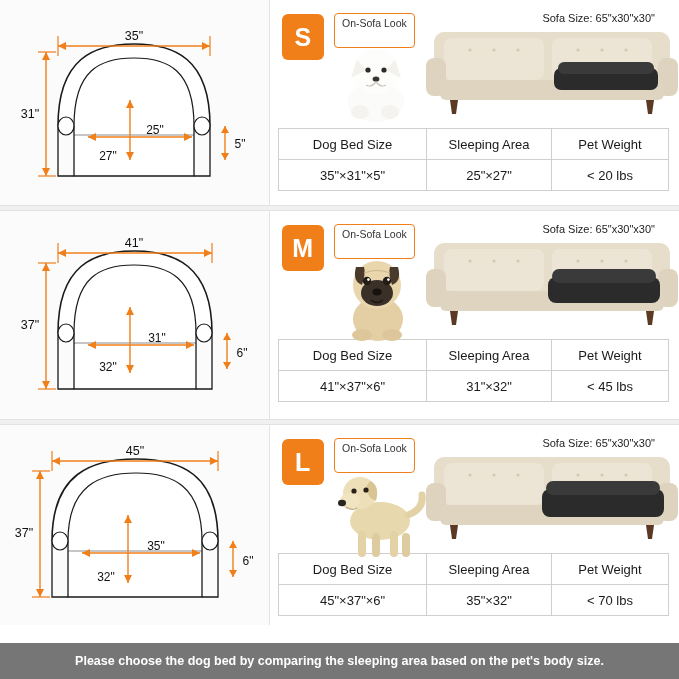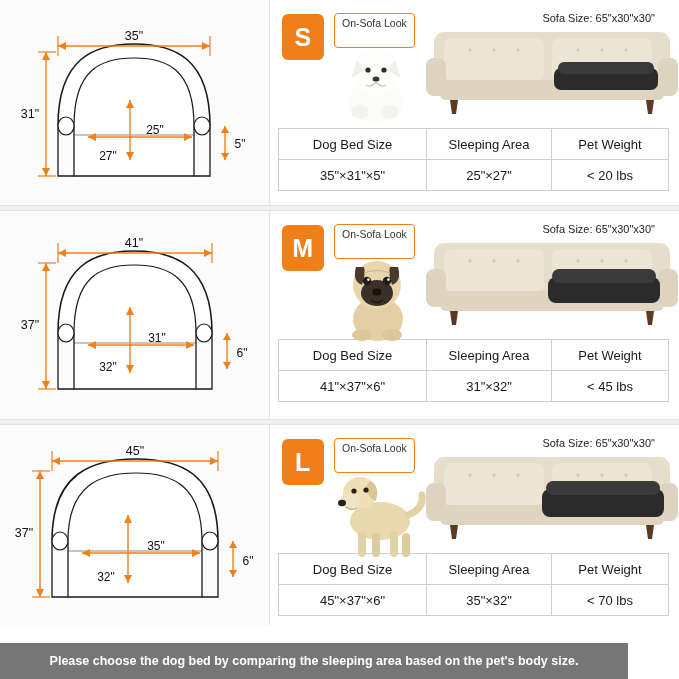--- a/index.html
+++ b/index.html
@@ -127,21 +127,21 @@
   table.spec th { font-weight: normal; }
   table.spec col.c1 { width: 38%; }
   table.spec col.c2 { width: 32%; }
   table.spec col.c3 { width: 30%; }
 
   
   .footer-bar {
     position: absolute;
     left: 0;
     bottom: 0;
-    width: 628px;
+    width: 679px;
     height: 36px;
     background: #767676;
     color: #ffffff;
     display: flex;
     align-items: center;
     justify-content: center;
     font-size: 12.5px;
     font-weight: bold;
   }
   .footer-spacer { height: 10px; background: #ffffff; }

